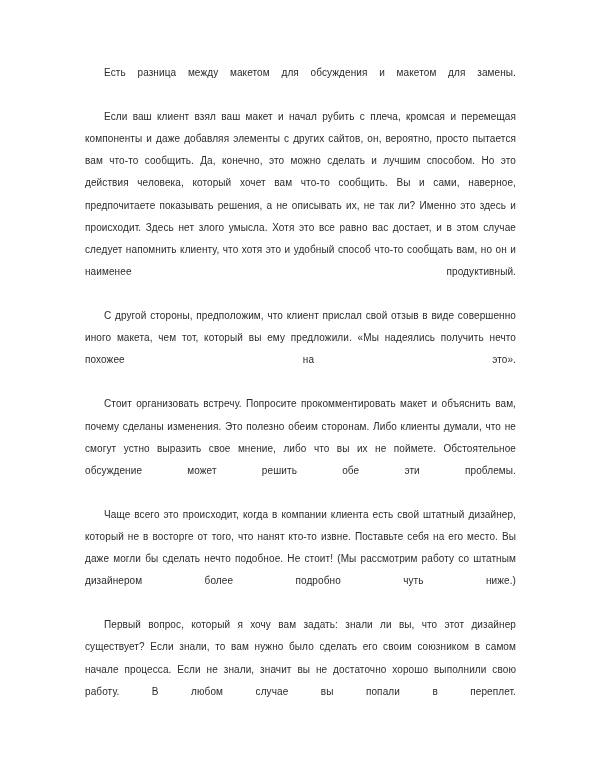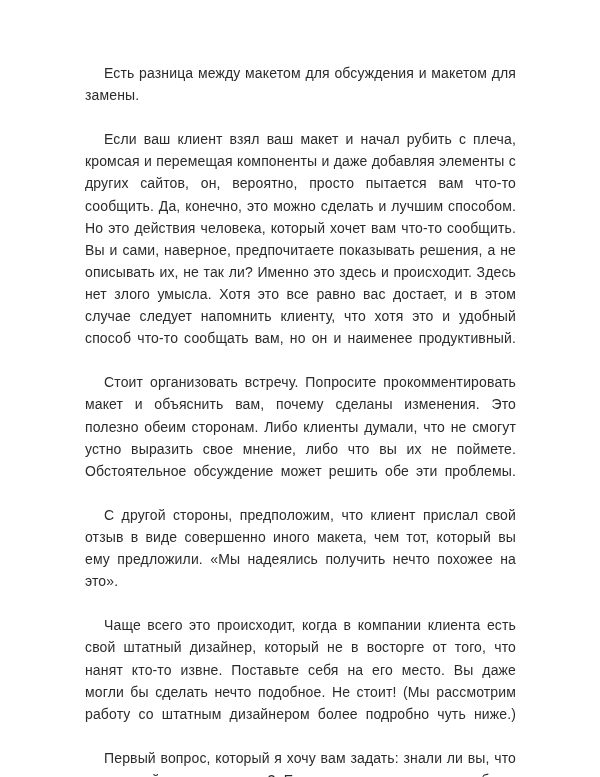--- a/index.html
+++ b/index.html
@@ -29,21 +29,21 @@
     top: 62px;
     width: 431px;
   }
 
   .para {
     margin: 0;
     padding: 0;
     text-indent: 19px;
     text-align: justify;
     text-justify: inter-word;
-    font-size: 14px;
+    font-size: 10px;
     line-height: 22.1px;
     color: #2b2b2b;
     letter-spacing: 0.01em;
     word-spacing: 0.01em;
     -webkit-font-smoothing: antialiased;
   }
 
   
   .para::after {
     content: "";
@@ -51,19 +51,19 @@
     width: 100%;
   }
 </style>
 </head>
 <body>
 
 <div class="page">
   <div class="text-column">
     <p class="para">Есть разница между макетом для обсуждения и макетом для замены.</p>
     <p class="para">Если ваш клиент взял ваш макет и начал рубить с плеча, кромсая и перемещая компоненты и даже добавляя элементы с других сайтов, он, вероятно, просто пытается вам что-то сообщить. Да, конечно, это можно сделать и лучшим способом. Но это действия человека, который хочет вам что-то сообщить. Вы и сами, наверное, предпочитаете показывать решения, а не описывать их, не так ли? Именно это здесь и происходит. Здесь нет злого умысла. Хотя это все равно вас достает, и в этом случае следует напомнить клиенту, что хотя это и удобный способ что-то сообщать вам, но он и наименее продуктивный.</p>
+    <p class="para">С другой стороны, предположим, что клиент прислал свой отзыв в виде совершенно иного макета, чем тот, который вы ему предложили. «Мы надеялись получить нечто похожее на это».</p>
     <p class="para">Стоит организовать встречу. Попросите прокомментировать макет и объяснить вам, почему сделаны изменения. Это полезно обеим сторонам. Либо клиенты думали, что не смогут устно выразить свое мнение, либо что вы их не поймете. Обстоятельное обсуждение может решить обе эти проблемы.</p>
-    <p class="para">С другой стороны, предположим, что клиент прислал свой отзыв в виде совершенно иного макета, чем тот, который вы ему предложили. «Мы надеялись получить нечто похожее на это».</p>
     <p class="para">Чаще всего это происходит, когда в компании клиента есть свой штатный дизайнер, который не в восторге от того, что нанят кто-то извне. Поставьте себя на его место. Вы даже могли бы сделать нечто подобное. Не стоит! (Мы рассмотрим работу со штатным дизайнером более подробно чуть ниже.)</p>
     <p class="para">Первый вопрос, который я хочу вам задать: знали ли вы, что этот дизайнер существует? Если знали, то вам нужно было сделать его своим союзником в самом начале процесса. Если не знали, значит вы не достаточно хорошо выполнили свою работу. В любом случае вы попали в переплет.</p>
 
   </div>
 </div>
 
 </body></html>

